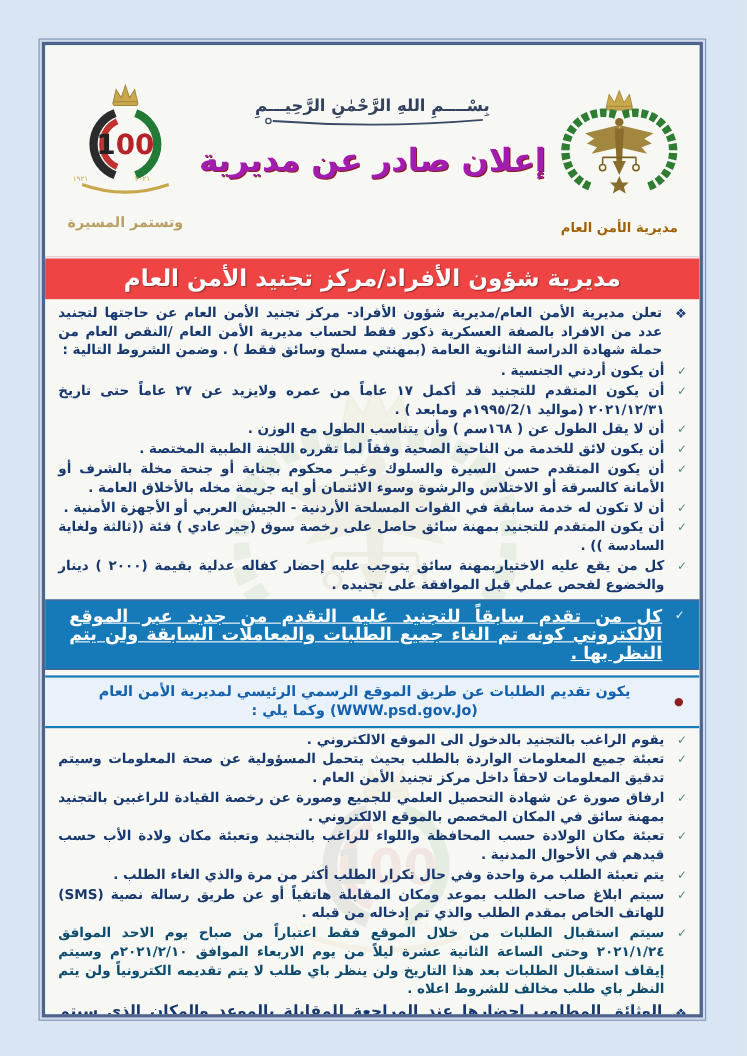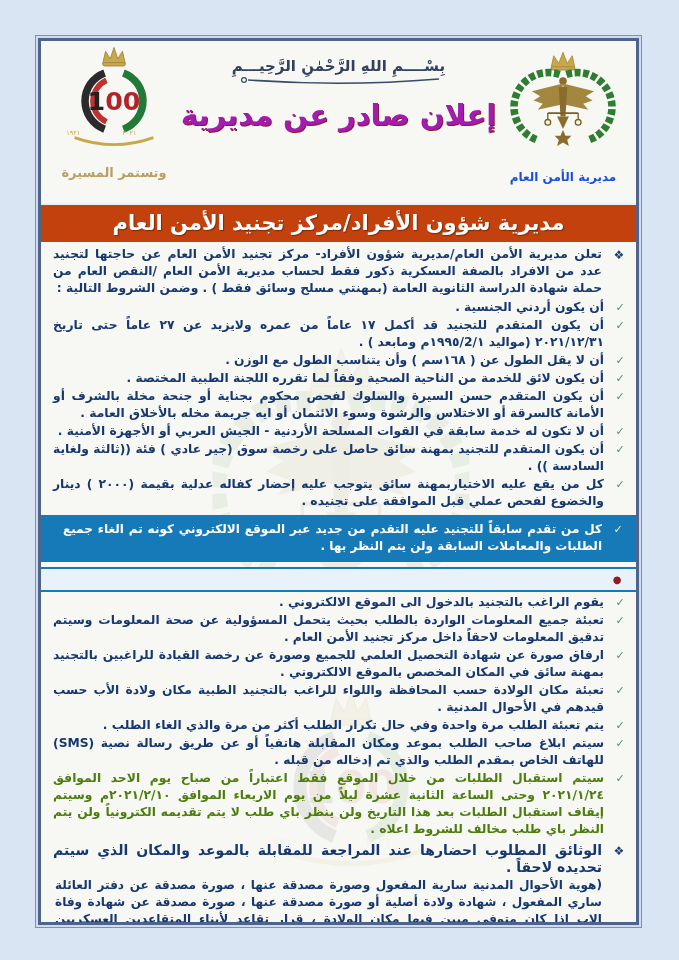--- a/index.html
+++ b/index.html
@@ -18,55 +18,55 @@
   }
   
   .wm{position:absolute;pointer-events:none;}
   .wm-emblem{left:170px;top:300px;width:260px;height:300px;opacity:.07;}
   .wm-cent{left:210px;top:640px;width:200px;height:215px;opacity:.08;}
   
   .hdr{position:relative;height:162px;}
   .logo-cent{position:absolute;right:auto;left:12px;top:0;width:122px;text-align:center;}
   .logo-psd{position:absolute;right:10px;top:8px;width:126px;text-align:center;}
   .logo-cent .tagline{color:#b99f63;font-weight:bold;font-size:13px;margin-top:-2px;}
-  .logo-psd .caption{color:#1d4ed8;font-weight:bold;font-size:12px;margin-top:-1px;letter-spacing:-.5px;}
+  .logo-psd .caption{color:#a16207;font-weight:bold;font-size:12px;margin-top:-1px;letter-spacing:-.5px;}
   .hdr-center{margin:0 138px;text-align:center;}
-  .bismillah{padding-top:16px;font-size:15px;font-weight:bold;color:#33415e;letter-spacing:-.5px;}
+  .bismillah{padding-top:16px;font-size:15px;font-weight:bold;color:#33415e;letter-spacing:-.5px;margin-top:30px;}
   .bis-swash{display:block;margin:0 auto;}
   .red-title{margin-top:10px;font-size:29px;line-height:37px;font-weight:bold;color:#a21caf;
     text-shadow:1px 1px 0 #8b1d1d;}
   
   .banner{
-    height:37px;background:#c2410c;color:#ffffff;font-weight:bold;font-size:21px;
+    height:37px;background:#ef4444;color:#ffffff;font-weight:bold;font-size:21px;
     line-height:36px;text-align:center;border-top:2px solid #e9eff6;
     text-shadow:1px 1px 1px rgba(0,0,0,.35);
   }
   
   .content{position:relative;font-weight:bold;color:#17386e;}
   .item-row{display:flex;align-items:flex-start;}
   .bullet{width:34px;flex:0 0 34px;text-align:center;font-size:12px;color:#1c3f77;padding-top:2px;}
   .check{width:32px;flex:0 0 32px;text-align:center;font-size:11px;color:#5c8671;padding-top:2px;}
   .txt{flex:1;font-size:12.3px;line-height:17px;text-align:justify;padding-left:12px;}
   .intro{margin-top:4px;}
   ul.checklist{list-style:none;margin:2px 0 0;padding:0;}
   ul.checklist li{display:flex;margin-bottom:1px;}
   .strip-blue{
     margin-top:5px;background:#1679b8;color:#fff;display:flex;
     padding:5px 2px 6px 10px;border-top:1px solid #4f648c;border-bottom:1px solid #4f648c;
   }
   .strip-blue .check{color:#e8f3ea;}
-  .strip-blue .txt{font-size:12px;line-height:17px;}
+  .strip-blue .txt{font-size:16px;line-height:17px;text-decoration:underline;}
   .strip-light{
     margin-top:5px;background:#e9f2fb;color:#1360ac;display:flex;align-items:center;
     border-top:2px solid #1679b8;border-bottom:2px solid #1679b8;
     padding:5px 2px 5px 10px;
   }
   .dot{width:34px;flex:0 0 34px;text-align:center;color:#8c1d20;font-size:10px;}
   .strip-light .txt{font-size:13px;text-align:center;}
-  .red-text{color:#4d7c0f;}
+  .red-text{color:#0c4a6e;}
   .docs-head{margin-top:4px;}
   .docs-head .txt{font-size:14px;}
   .docs-par{padding:1px 34px 0 14px;font-size:12.1px;line-height:17px;text-align:justify;}
   svg text{font-family:"DejaVu Sans",sans-serif;}
 </style>
 </head>
 <body>
 
 <svg width="0" height="0" style="position:absolute" aria-hidden="true">
   <defs>
@@ -159,21 +159,21 @@
       <li>
           <span class="check">✓</span>
           <span class="txt">أن لا يقل الطول عن ( ١٦٨سم ) وأن يتناسب الطول مع الوزن .</span>
         </li>
       <li>
           <span class="check">✓</span>
           <span class="txt">أن يكون لائق للخدمة من الناحية الصحية وفقاً لما تقرره اللجنة الطبية المختصة .</span>
         </li>
       <li>
           <span class="check">✓</span>
-          <span class="txt">أن يكون المتقدم حسن السيرة والسلوك لفحص محكوم بجناية أو جنحة مخلة بالشرف أو الأمانة كالسرقة أو الاختلاس والرشوة وسوء الائتمان أو ايه جريمة مخله بالأخلاق العامة .</span>
+          <span class="txt">أن يكون المتقدم حسن السيرة والسلوك وغيـر محكوم بجناية أو جنحة مخلة بالشرف أو الأمانة كالسرقة أو الاختلاس والرشوة وسوء الائتمان أو ايه جريمة مخله بالأخلاق العامة .</span>
         </li>
       <li>
           <span class="check">✓</span>
           <span class="txt">أن لا تكون له خدمة سابقة في القوات المسلحة الأردنية - الجيش العربي أو الأجهزة الأمنية .</span>
         </li>
       <li>
           <span class="check">✓</span>
           <span class="txt">أن يكون المتقدم للتجنيد بمهنة سائق حاصل على رخصة سوق (جير عادي ) فئة ((ثالثة ولغاية السادسة )) .</span>
         </li>
       <li>
@@ -182,38 +182,39 @@
         </li>
     </ul>
 
     <div class="strip-blue">
       <span class="check">✓</span>
       <p class="txt" style="margin:0">كل من تقدم سابقاً للتجنيد عليه التقدم من جديد عبر الموقع الالكتروني كونه تم الغاء جميع الطلبات والمعاملات السابقة ولن يتم النظر بها .</p>
     </div>
 
     <div class="strip-light">
       <span class="dot">●</span>
+      <p class="txt" style="margin:0">يكون تقديم الطلبات عن طريق الموقع الرسمي الرئيسي لمديرية الأمن العام (WWW.psd.gov.Jo) وكما يلي :</p>
     </div>
 
     <ul class="checklist">
       <li>
           <span class="check">✓</span>
           <span class="txt">يقوم الراغب بالتجنيد بالدخول الى الموقع الالكتروني .</span>
         </li>
       <li>
           <span class="check">✓</span>
           <span class="txt">تعبئة جميع المعلومات الواردة بالطلب بحيث يتحمل المسؤولية عن صحة المعلومات وسيتم تدقيق المعلومات لاحقاً داخل مركز تجنيد الأمن العام .</span>
         </li>
       <li>
           <span class="check">✓</span>
           <span class="txt">ارفاق صورة عن شهادة التحصيل العلمي للجميع وصورة عن رخصة القيادة للراغبين بالتجنيد بمهنة سائق في المكان المخصص بالموقع الالكتروني .</span>
         </li>
       <li>
           <span class="check">✓</span>
-          <span class="txt">تعبئة مكان الولادة حسب المحافظة واللواء للراغب بالتجنيد الطبية مكان ولادة الأب حسب قيدهم في الأحوال المدنية .</span>
+          <span class="txt">تعبئة مكان الولادة حسب المحافظة واللواء للراغب بالتجنيد وتعبئة مكان ولادة الأب حسب قيدهم في الأحوال المدنية .</span>
         </li>
       <li>
           <span class="check">✓</span>
           <span class="txt">يتم تعبئة الطلب مرة واحدة وفي حال تكرار الطلب أكثر من مرة والذي الغاء الطلب .</span>
         </li>
       <li>
           <span class="check">✓</span>
           <span class="txt">سيتم ابلاغ صاحب الطلب بموعد ومكان المقابلة هاتفياً أو عن طريق رسالة نصية (SMS) للهاتف الخاص بمقدم الطلب والذي تم إدخاله من قبله .</span>
         </li>
       <li>

